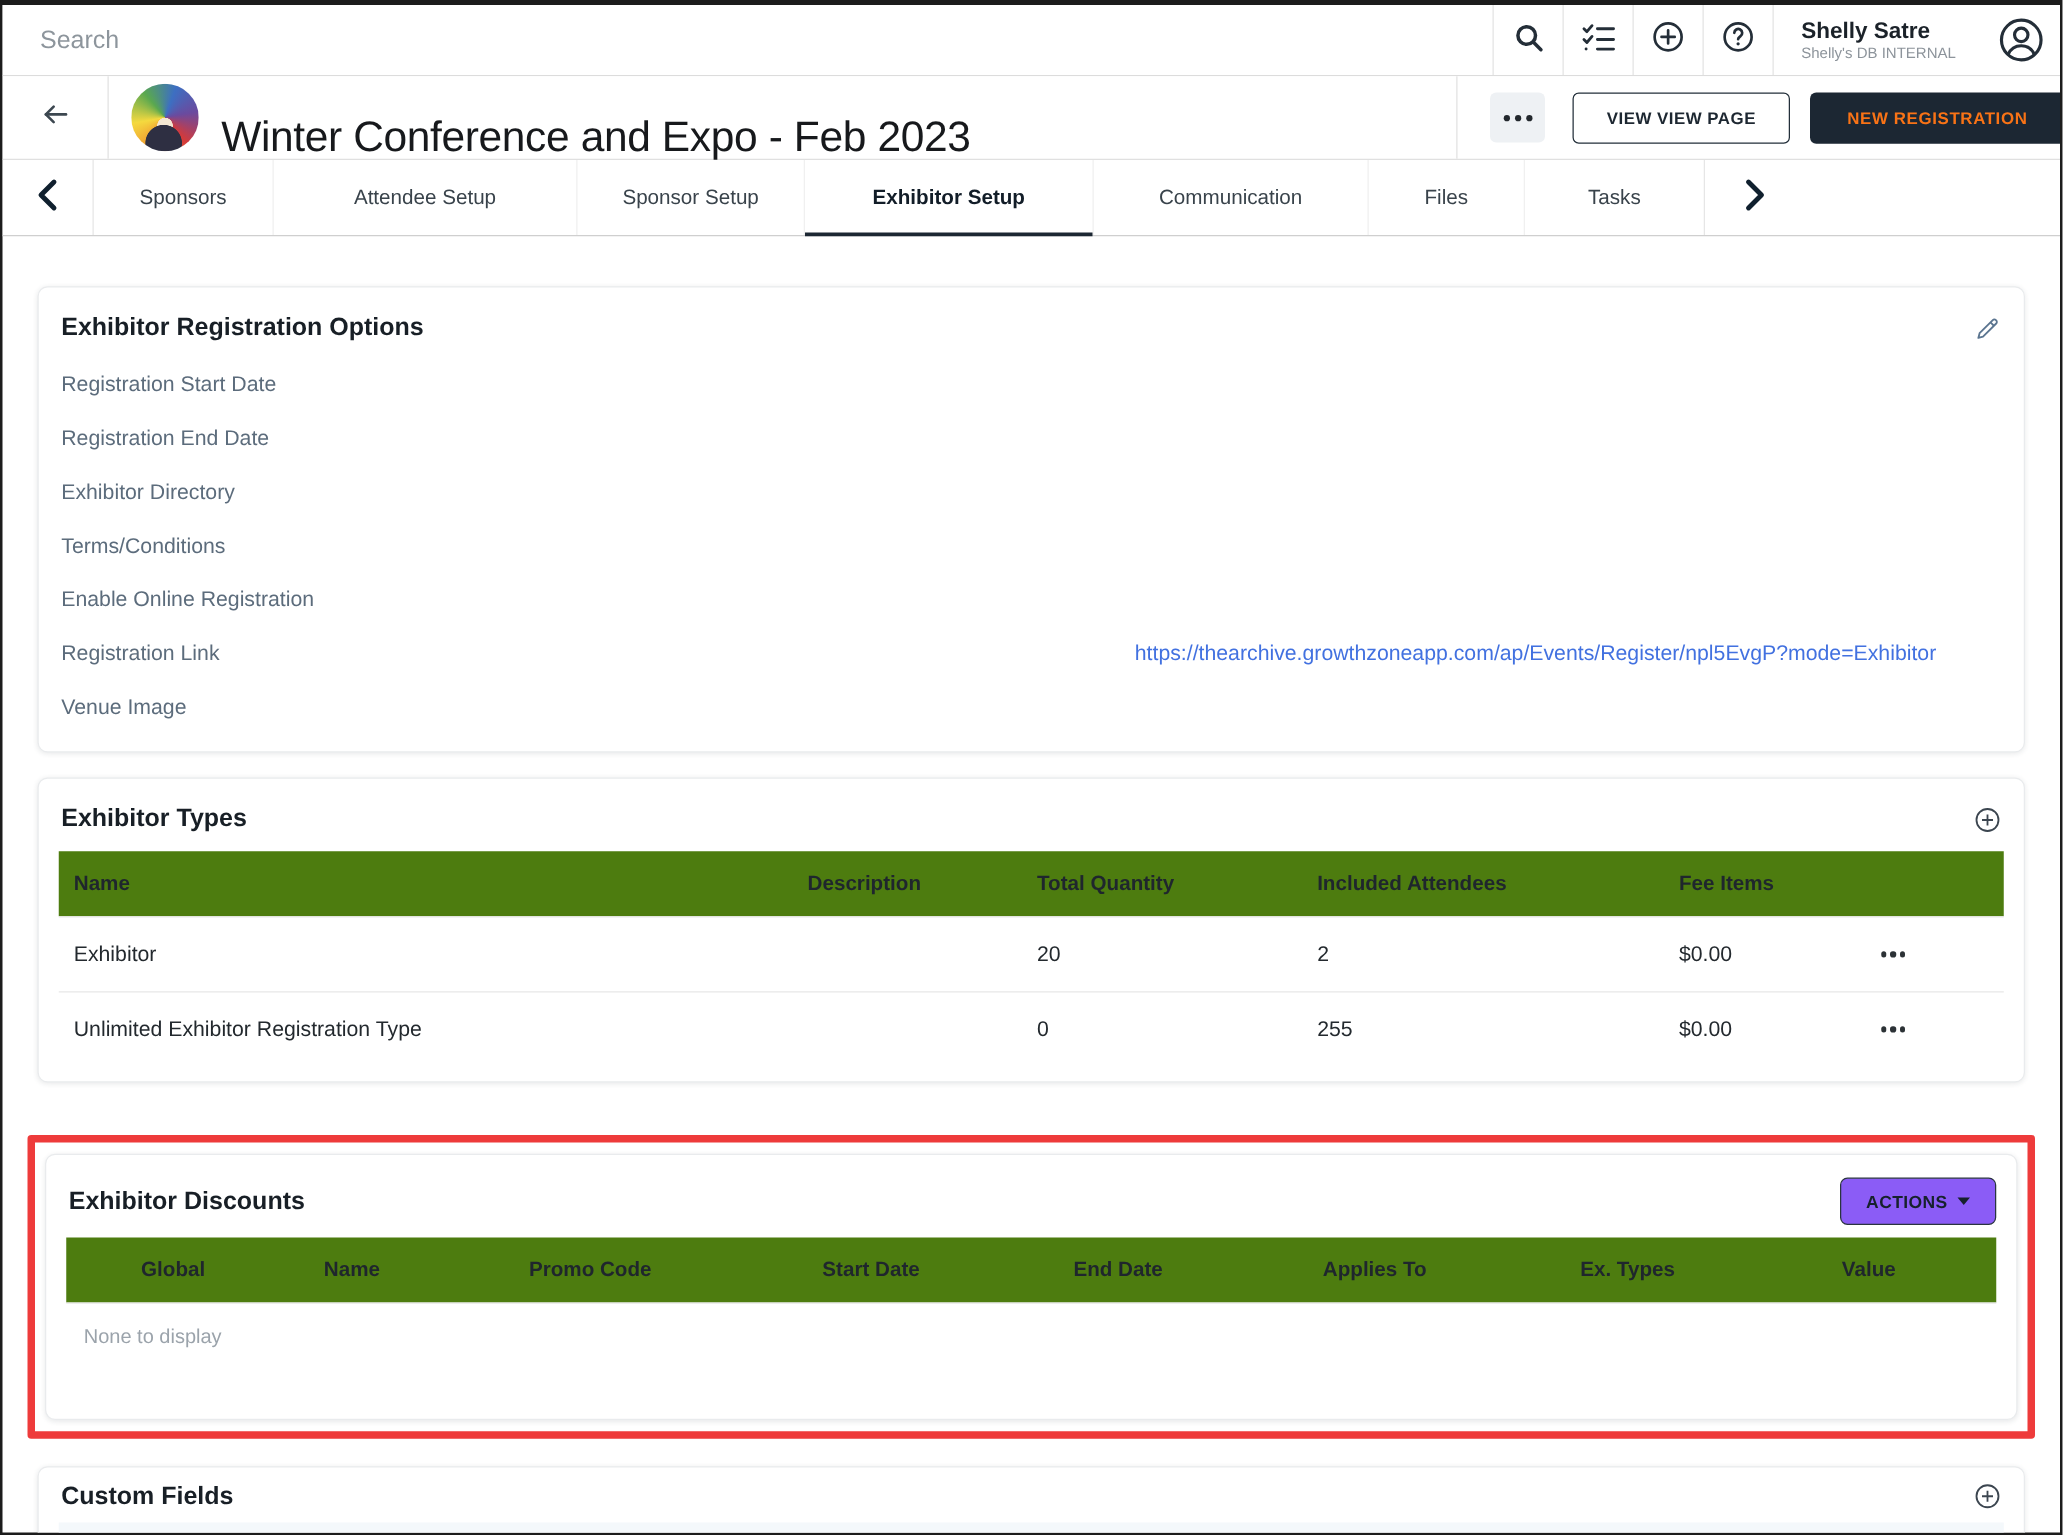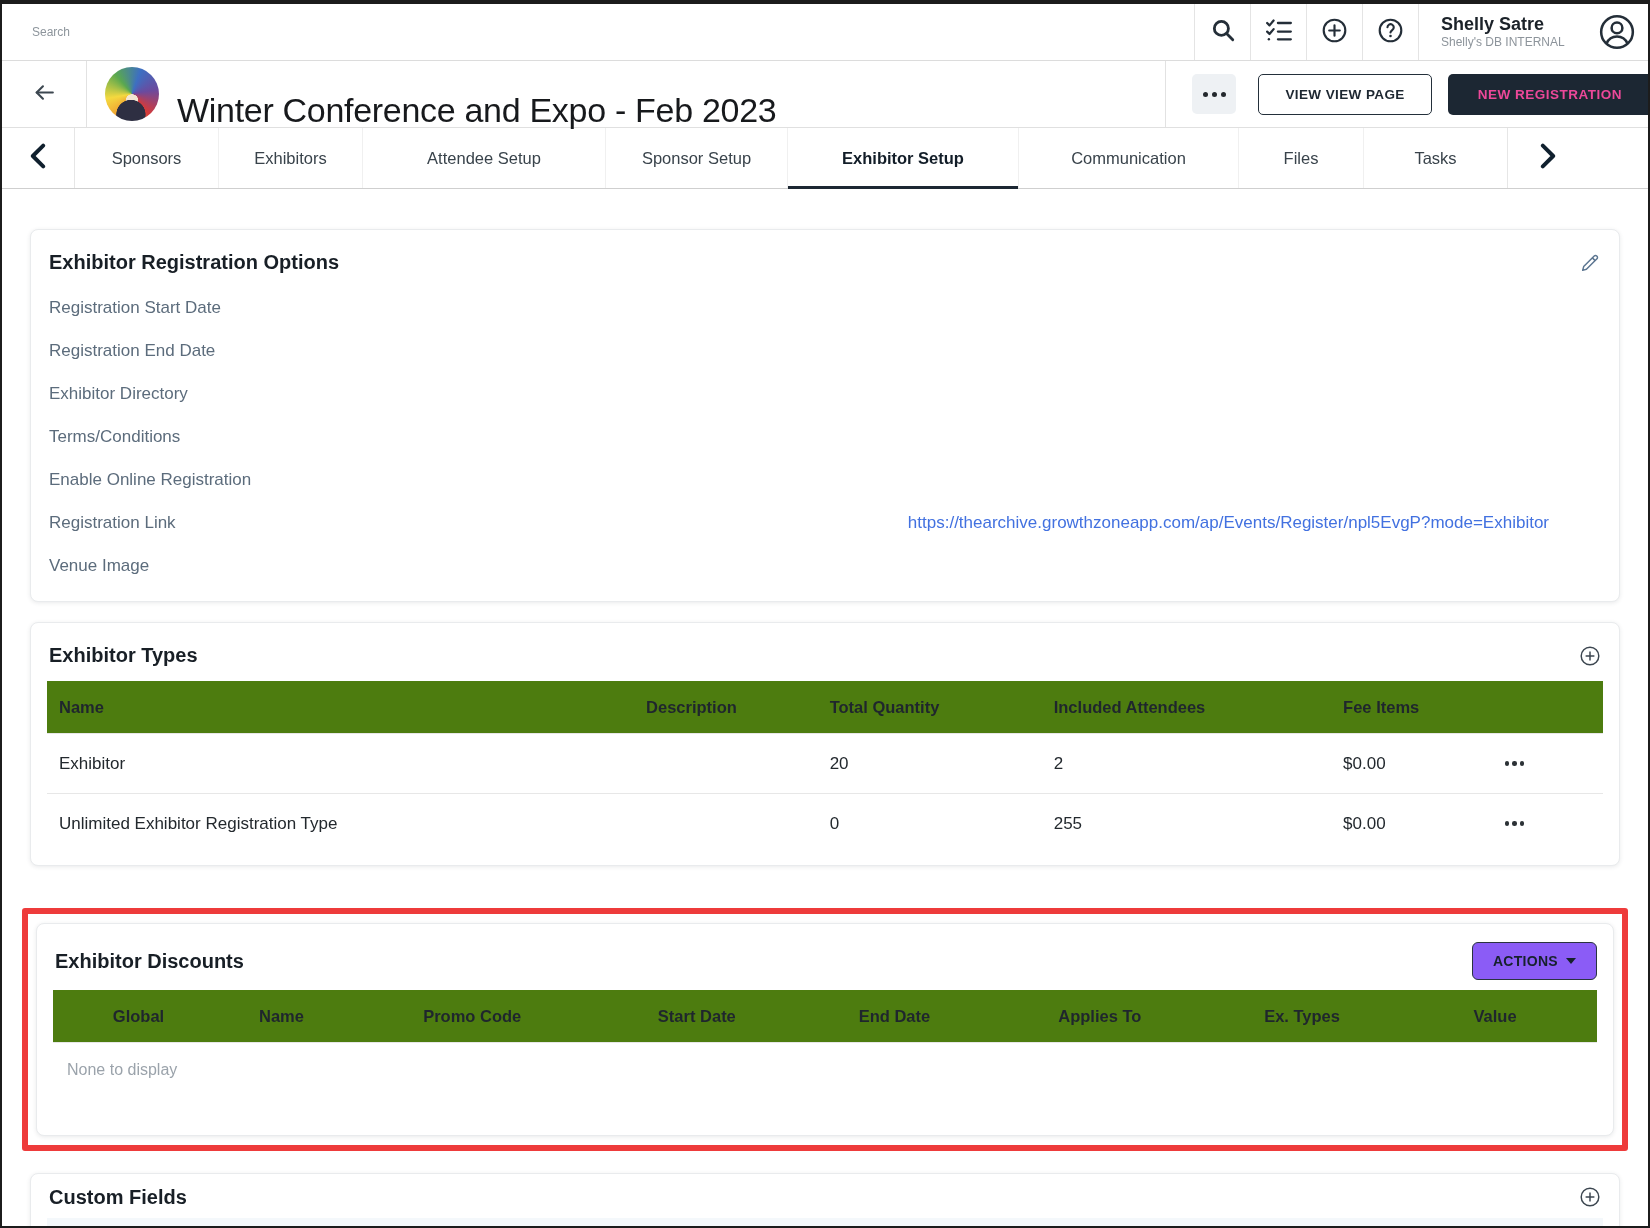--- a/index.html
+++ b/index.html
@@ -7,21 +7,21 @@
   body { font-family: "Liberation Sans", sans-serif; }
   .frame {
     width: 1650px; height: 1228px; margin: 0 auto;
     background: #fff; border: 2px solid #1c1c1c; border-top-width: 4px;
     overflow: hidden; position: relative;
   }
   
   .topbar { height: 57px; display: flex; align-items: stretch; border-bottom: 1px solid #dcdcdc; background:#fff; }
   .search-wrap { flex: 1; display: flex; align-items: center; padding-left: 30px; }
   .search-wrap input {
-    border: none; outline: none; font-size: 12px; color: #333; width: 90%;
+    border: none; outline: none; font-size: 20px; color: #333; width: 90%;
     font-family: "Liberation Sans", sans-serif;
   }
   .search-wrap input::placeholder { color: #8d959c; }
   .tb-cell { width: 56px; display: flex; align-items: center; justify-content: center; border-left: 1px solid #e4e4e4; cursor: pointer; background:#fff; }
   .tb-user { display: flex; align-items: center; border-left: 1px solid #e4e4e4; padding: 0 18px 0 22px; min-width: 230px; cursor: pointer; }
   .tb-user-text { display: flex; flex-direction: column; line-height: 1.15; }
   .tb-user-name { font-size: 18px; font-weight: 700; color: #1b2229; }
   .tb-user-org { font-size: 12px; color: #8d949b; margin-top: 2px; }
   .tb-avatar { display: flex; align-items: center; justify-content: flex-end; padding-right: 0; width: 52px; margin-right: -6px; }
   
@@ -43,21 +43,21 @@
   }
   .more-btn i { width: 5px; height: 5px; border-radius: 50%; background: #23282d; display: block; }
   .btn-outline {
     height: 41px; padding: 0 26px; background: #fff; border: 1.5px solid #232f3a; border-radius: 5px;
     font-family: "Liberation Sans", sans-serif; font-size: 13.5px; font-weight: 700; letter-spacing: 0.4px;
     color: #1d2731; cursor: pointer; margin-right: 16px; white-space: nowrap;
   }
   .btn-dark {
     height: 41px; padding: 0 26px 0 30px; background: #1c2733; border: none; border-radius: 5px 0 0 5px;
     font-family: "Liberation Sans", sans-serif; font-size: 13.5px; font-weight: 700; letter-spacing: 0.5px;
-    color: #ec4899; cursor: pointer; white-space: nowrap;
+    color: #f97316; cursor: pointer; white-space: nowrap;
   }
   
   .tabbar { height: 62px; display: flex; align-items: stretch; border-top: 1px solid #e0e0e0; border-bottom: 1px solid #cfcfcf; background: #fff; }
   .tab-nav { width: 73px; flex: none; display: flex; align-items: center; justify-content: center; cursor: pointer; }
   .tab-nav.left { border-right: 1px solid #e6e6e6; }
   .tab-nav.right { border-left: 1px solid #e6e6e6; width: 80px; }
   .tab { display: flex; align-items: center; justify-content: center; font-size: 16.5px; color: #39434b; cursor: pointer; position: relative; border-right: 1px solid #f0f0f0; white-space: nowrap; }
   .tab.active { font-weight: 700; color: #121d28; }
   .tab.active .underline { position: absolute; left: 0; right: 0; bottom: -1px; height: 3px; background: #1c2733; }
   .tab-spacer { flex: 1; }
@@ -190,23 +190,20 @@
     <div class="tab-nav left">
       <span>
         <svg width="16" height="26" viewBox="0 0 12 20" fill="none" stroke="#10202e" stroke-width="3" stroke-linecap="round" stroke-linejoin="round">
             <path d="M10 2L2 10l8 8"></path>
           </svg>
       </span>
     </div>
     <div class="tab" style="width:144px">
         <span>Sponsors</span>
       </div>
-    <div class="tab" style="width:144px">
-        <span>Exhibitors</span>
-      </div>
     <div class="tab" style="width:243px">
         <span>Attendee Setup</span>
       </div>
     <div class="tab" style="width:182px">
         <span>Sponsor Setup</span>
       </div>
     <div class="tab active" style="width:231px">
         <span>Exhibitor Setup</span>
         <span class="underline"></span>
       </div>

